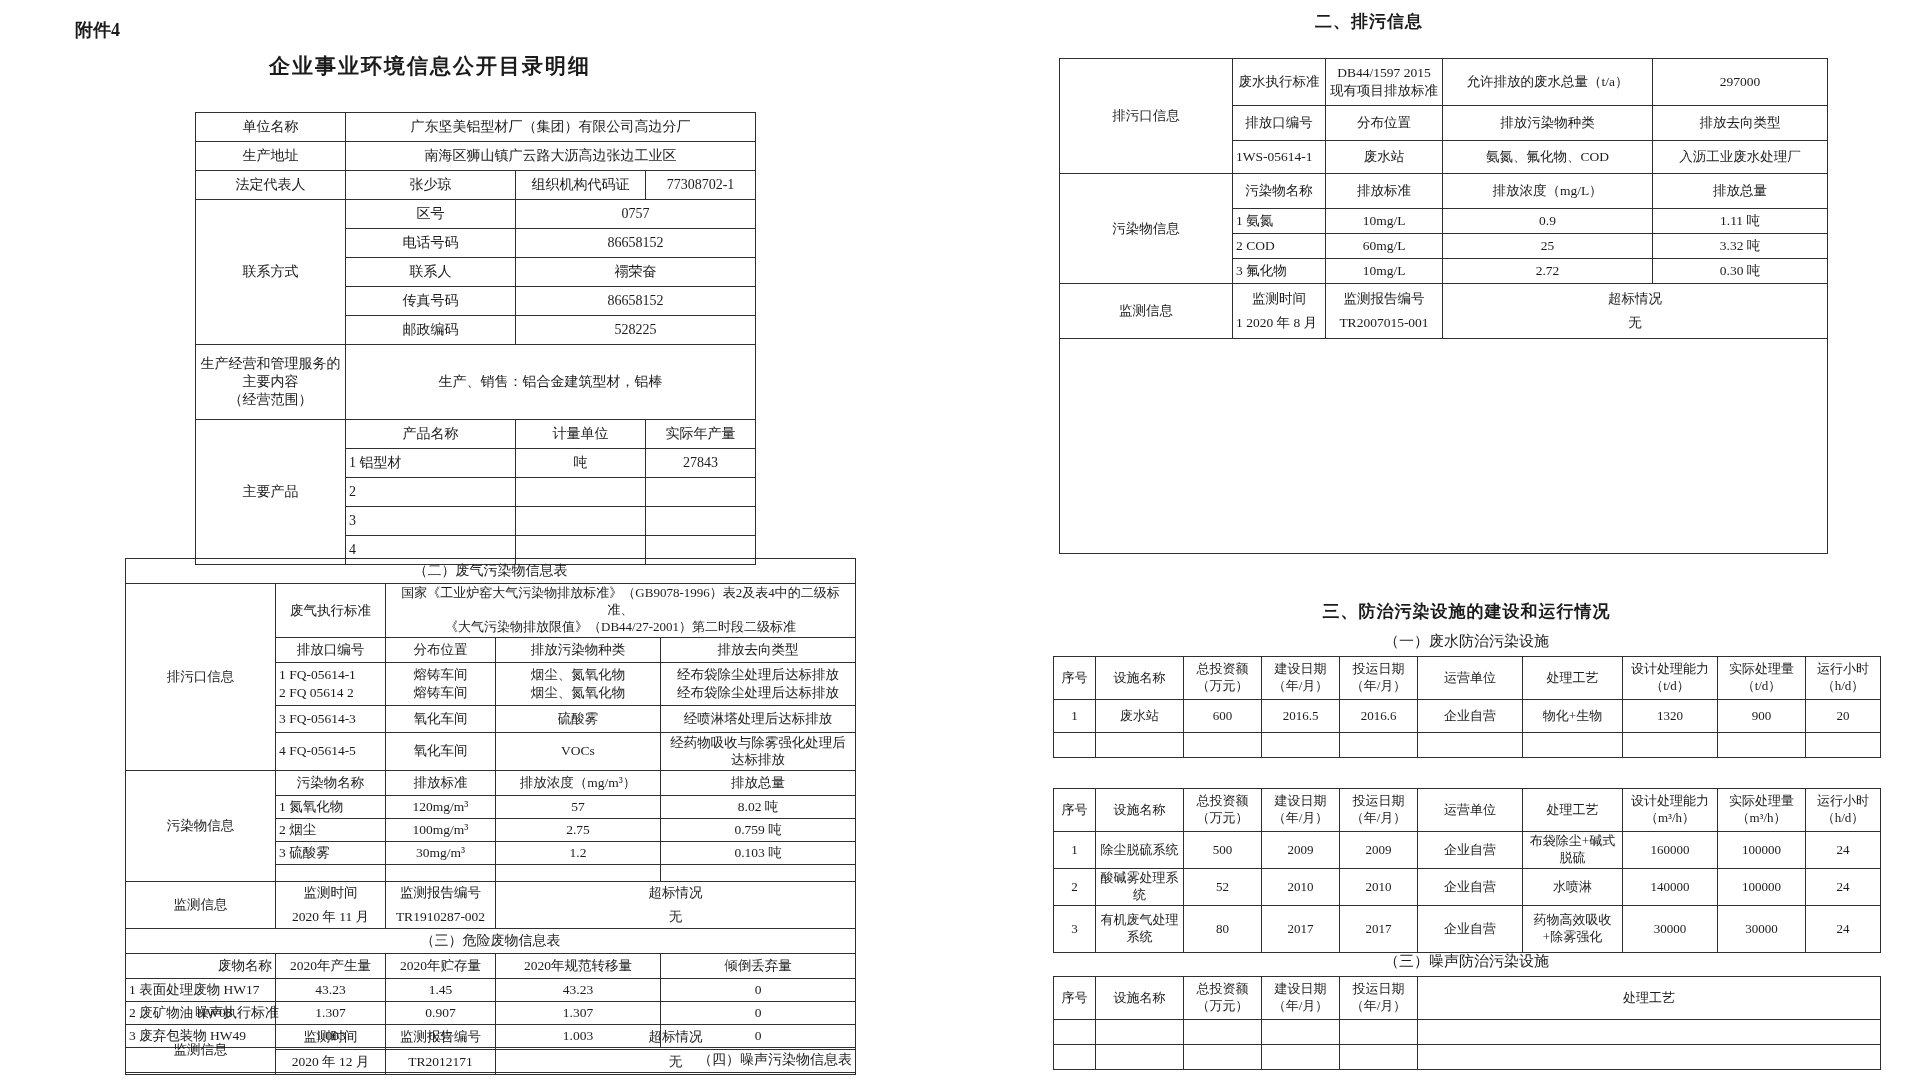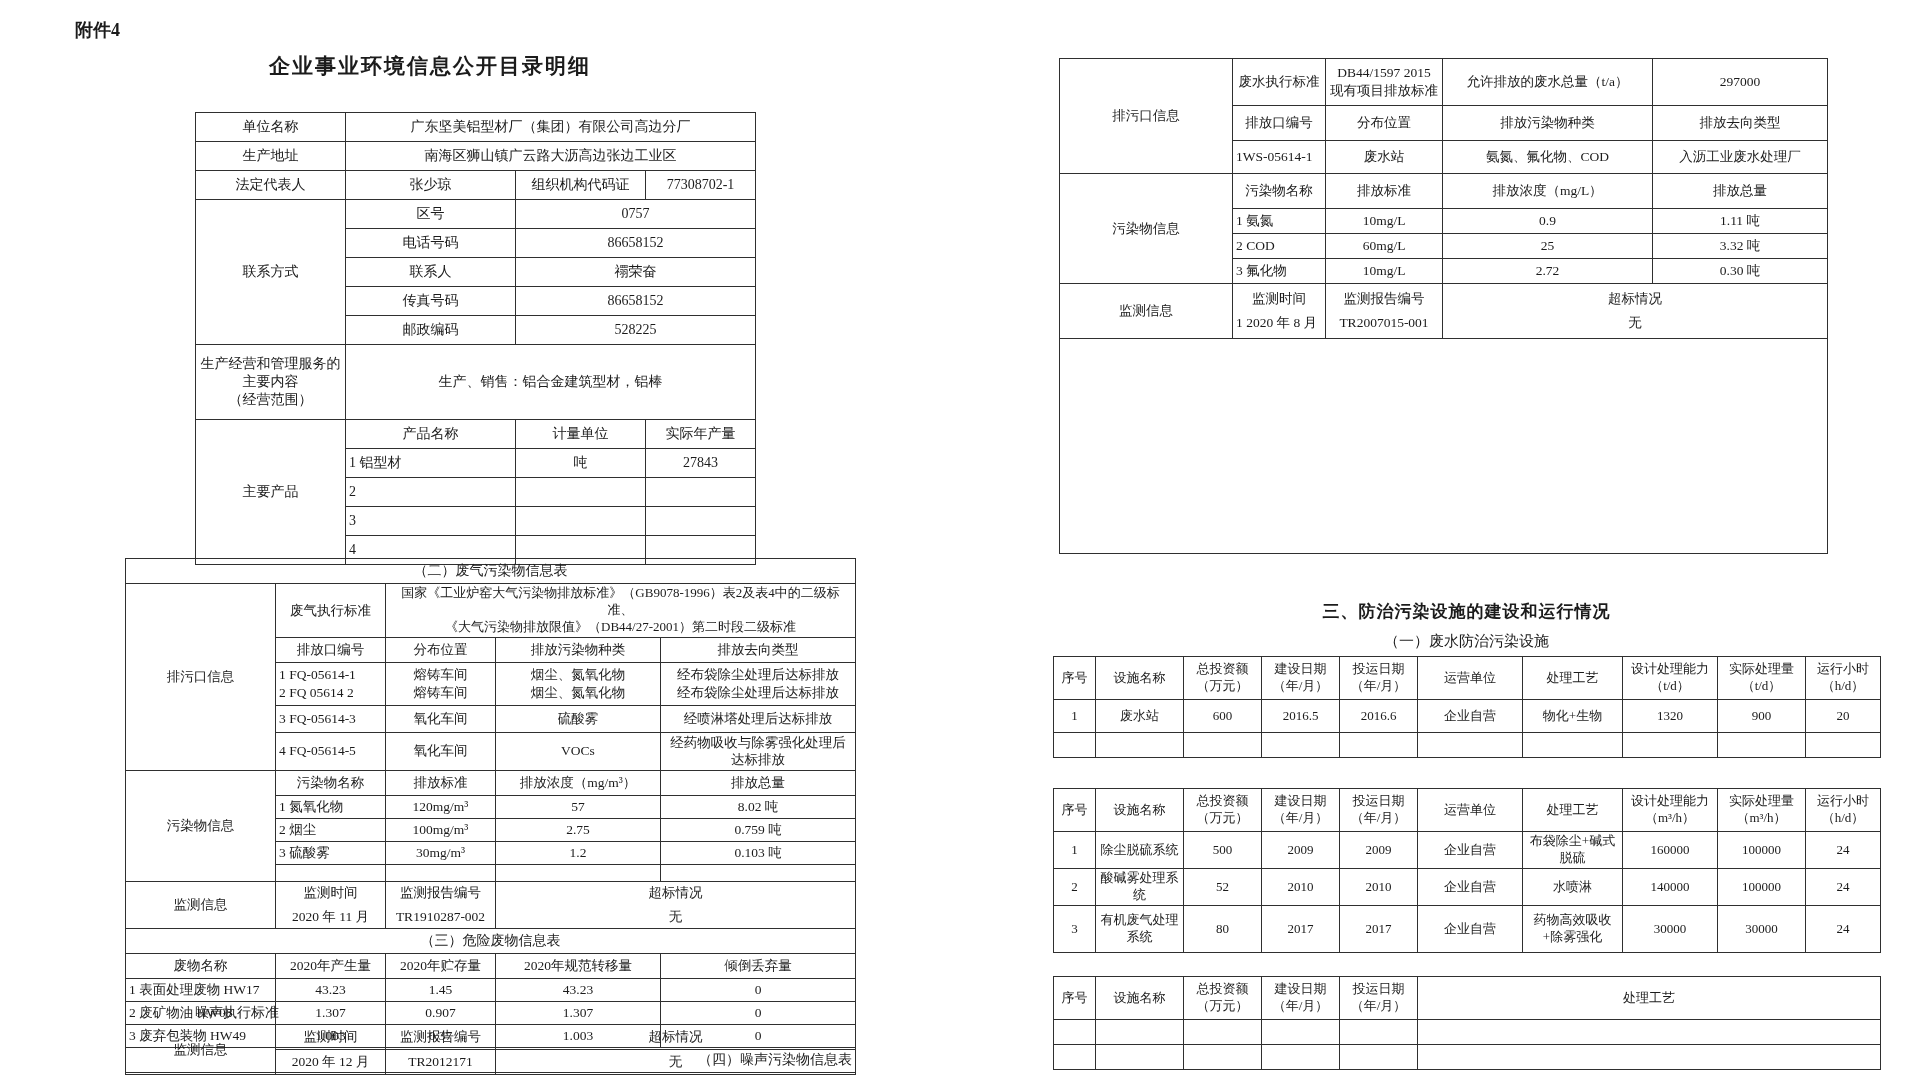--- a/index.html
+++ b/index.html
@@ -214,21 +214,21 @@
       <td colspan="2" class="twoline">
         <div>超标情况</div>
             <div class="gap"></div>
         <div>无</div>
       </td>
     </tr>
     <tr>
       <td colspan="5" class="tt" style="height:22px;">（三）危险废物信息表</td>
     </tr>
     <tr>
-      <td style="height:22px;">废物名称</td>
+      <td style="height:22px;text-align:right;">废物名称</td>
       <td>2020年产生量</td>
       <td>2020年贮存量</td>
       <td>2020年规范转移量</td>
       <td>倾倒丢弃量</td>
     </tr>
     <tr>
       <td class="al" style="height:20px;">1 表面处理废物 HW17</td>
       <td>43.23</td>
       <td>1.45</td>
       <td>43.23</td>
@@ -271,20 +271,21 @@
       <td>超标情况</td>
     </tr>
     <tr>
       <td style="height:22px;">2020 年 12 月</td>
       <td>TR2012171</td>
       <td>无</td>
     </tr>
   </tbody>
     </table>
 
+  <div class="abs ctr sec-title" style="left:1059px;top:10px;width:620px;">二、排污信息</div>
 
   <table class="abs" style="left:1059px;top:58px;width:768px;">
     <colgroup>
         <col style="width:173px">
         <col style="width:93px">
         <col style="width:117px">
         <col style="width:210px">
         <col style="width:175px">
       </colgroup>
     <tbody>
@@ -510,20 +511,21 @@
       <td>2017</td>
       <td>企业自营</td>
       <td>药物高效吸收+除雾强化</td>
       <td>30000</td>
       <td>30000</td>
       <td>24</td>
     </tr>
   </tbody>
     </table>
 
+  <div class="abs ctr sub-title" style="left:1053px;top:952px;width:827px;">（三）噪声防治污染设施</div>
 
   <table class="abs fac" style="left:1053px;top:976px;width:827px;">
     <colgroup>
         <col style="width:42px">
         <col style="width:88px">
         <col style="width:78px">
         <col style="width:78px">
         <col style="width:78px">
         <col style="width:463px">
       </colgroup>

